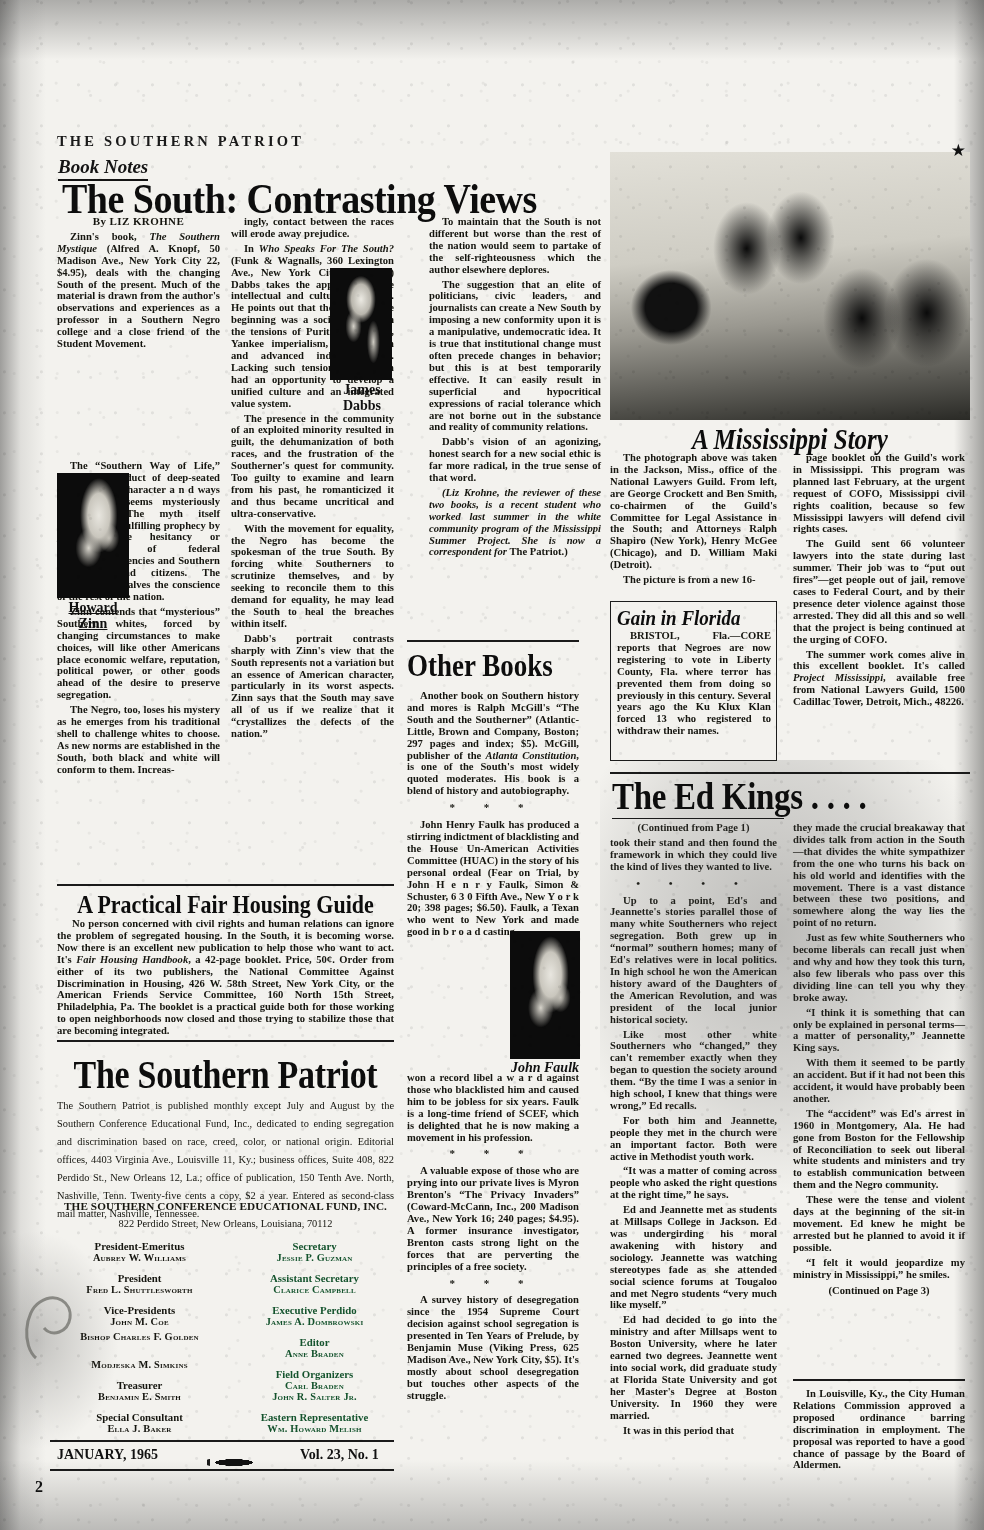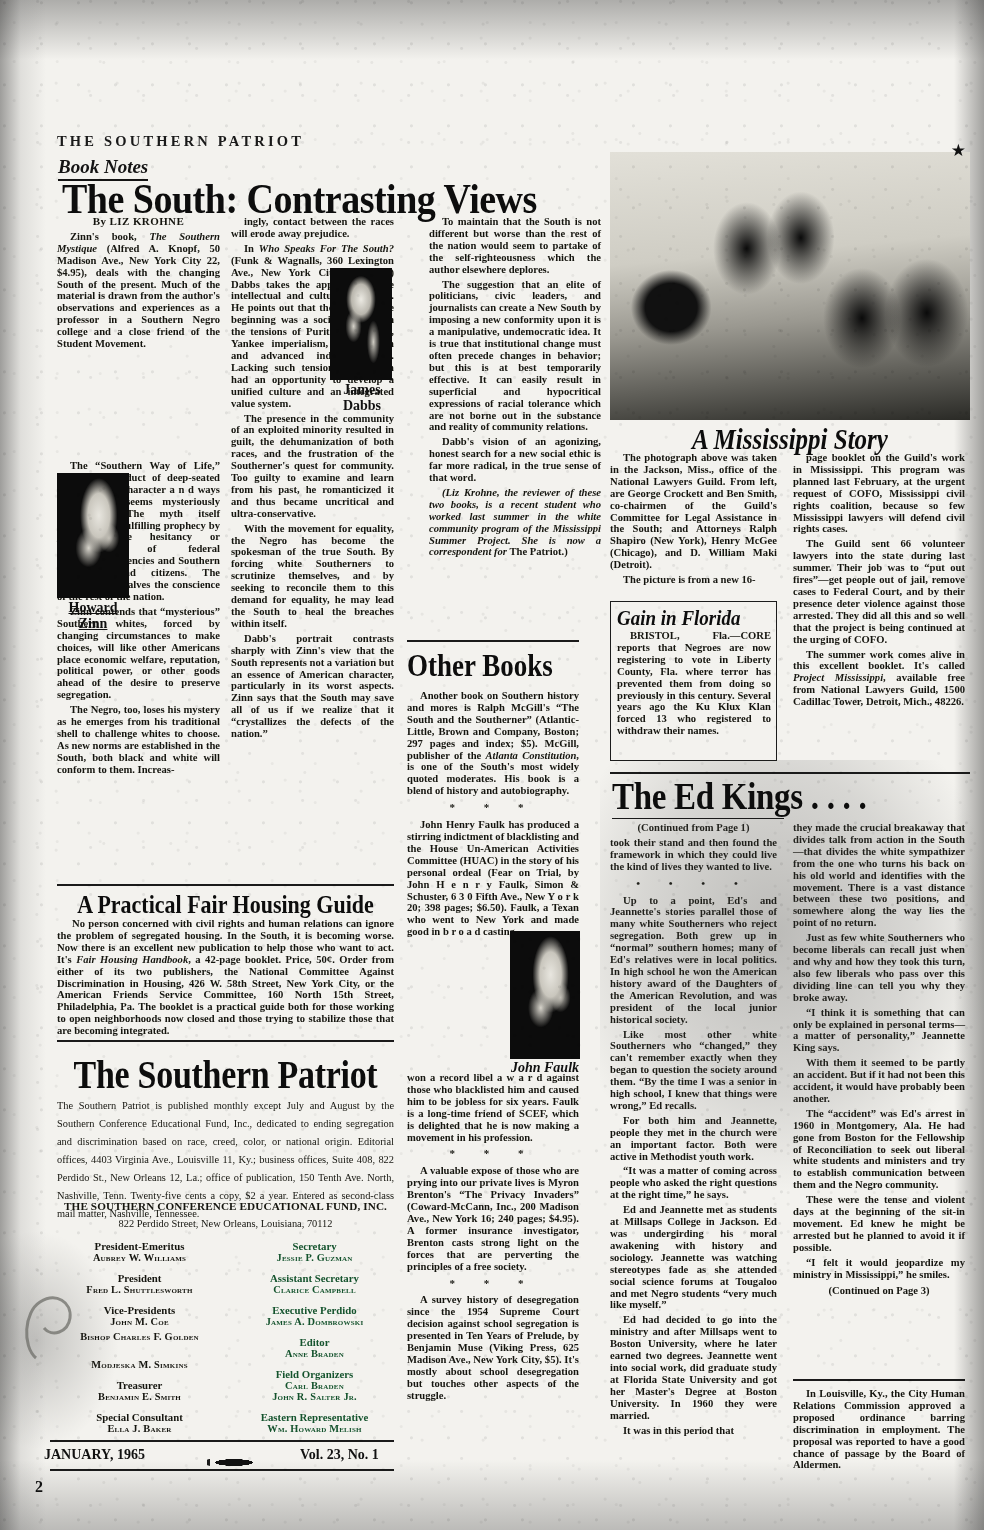--- a/index.html
+++ b/index.html
@@ -248,21 +248,21 @@
       <p class="offrole">Editor</p>
       <p class="offname">Anne Braden</p>
       <p class="offrole">Field Organizers</p>
       <p class="offname" style="margin-bottom: 0px;">Carl Braden</p>
       <p class="offname">John R. Salter Jr.</p>
       <p class="offrole">Eastern Representative</p>
       <p class="offname">Wm. Howard Melish</p>
     </div>
 
   <div class="rule" style="left:50px;top:1440px;width:344px;height:1.6px;"></div>
-  <div class="footer" style="left:44px;top:1447px;">JANUARY, 1965</div>
+  <div class="footer" style="left:57px;top:1447px;">JANUARY, 1965</div>
   <div style="position:absolute;left:203px;top:1452px;z-index:7;"><span class="logo-orn"></span></div>
   <div class="footer" style="left:300px;top:1447px;">Vol. 23, No. 1</div>
   <div class="rule" style="left:50px;top:1469px;width:344px;height:2.2px;"></div>
   <div class="pagenum">2</div>
 
   <svg class="clip" viewBox="0 0 66 96">
     <path d="M18 90 C 4 78, 6 44, 22 34 C 38 24, 54 34, 52 50 C 50 64, 34 70, 26 60" fill="none" stroke="#6f6f6a" stroke-width="3" opacity=".75"></path>
   </svg>
 
   <div class="photo" style="left:610px;top:152px;width:360px;height:268px;">

